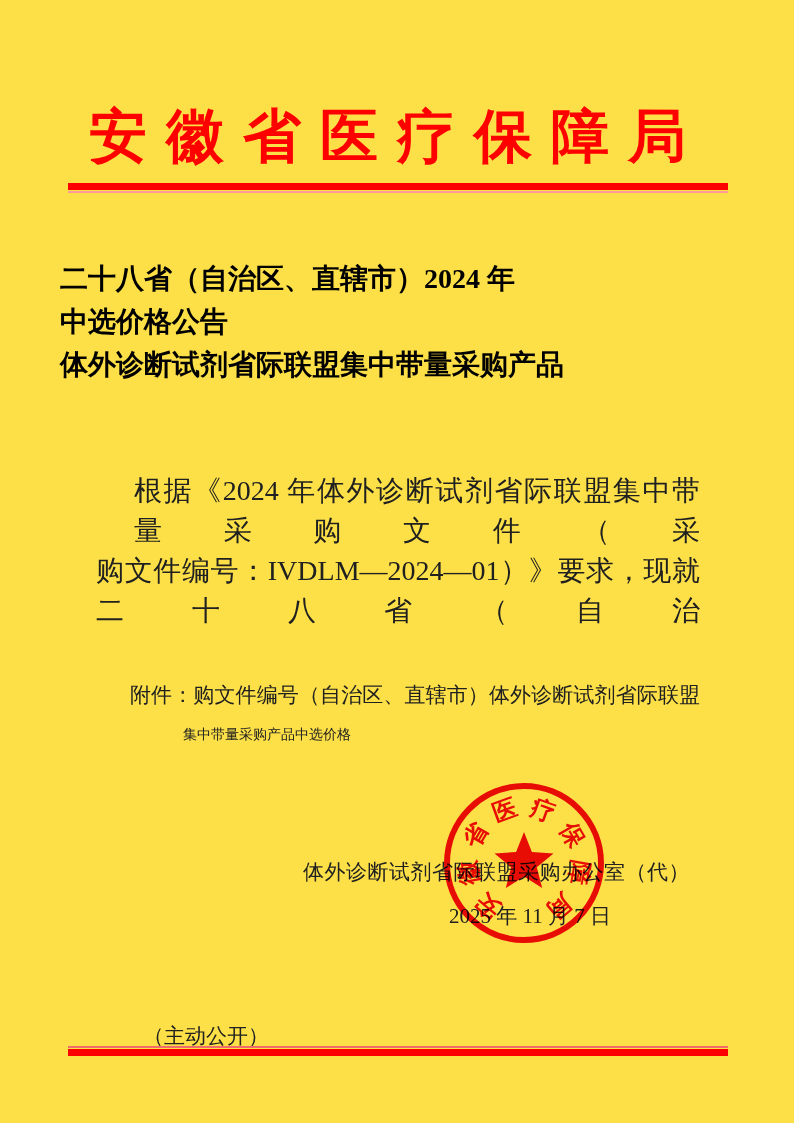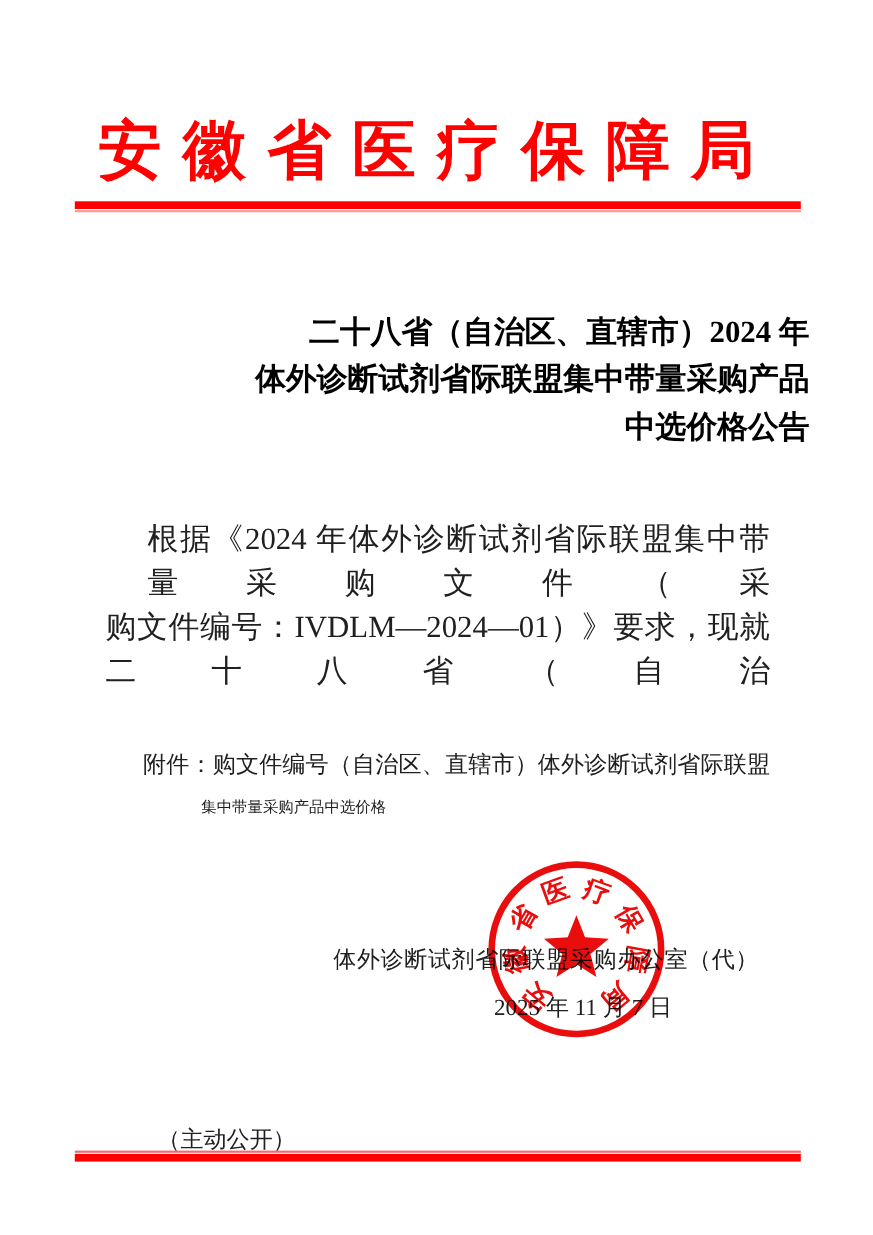--- a/index.html
+++ b/index.html
@@ -1,36 +1,36 @@
 <!DOCTYPE html>
 <html><head>
 <meta charset="utf-8">
 <style>
   html,body { margin:0; padding:0; background:#888; }
   .page {
     position:relative; width:794px; height:1123px; margin:0 auto;
-    background:#ffffff; overflow:hidden;
+    background:#fde047; overflow:hidden;
     font-family:"Liberation Serif","DejaVu Serif",serif;
     color:#202020;
   }
   
   .agency-title {
     position:absolute; top:104px; left:0; width:794px;
     text-align:center; color:#ff0000;
     font-size:58px; font-weight:bold; line-height:66px;
     letter-spacing:19px; margin-right:-19px; white-space:nowrap;
   }
   .rule-top { position:absolute; top:183px; left:68px; width:660px; }
   .rule-top .thick { height:7px; background:#ff0000; }
   .rule-top .thin  { height:2px; background:#ff9a9a; margin-top:1px; }
   
   .doc-title {
     position:absolute; top:257px; left:60px; width:676px;
-    text-align:right; font-weight:bold; color:#000;
-    font-size:28px; line-height:43px;margin-top:24px;
+    text-align:left; font-weight:bold; color:#000;
+    font-size:28px; line-height:43px;
   }
   
   .salutation {
     position:absolute; top:433px; left:96px; width:604px;
     font-size:22px; line-height:40px;
   }
   .paragraph { position:absolute; top:471px; left:96px; width:604px; }
   .body-line {
     font-size:28px; line-height:40px;
     text-align:justify; text-align-last:justify;
@@ -76,22 +76,22 @@
 <div class="page">
 
   <div class="agency-title">安徽省医疗保障局</div>
   <div class="rule-top">
     <div class="thick"></div>
     <div class="thin"></div>
   </div>
 
   <div class="doc-title">
     <div>二十八省（自治区、直辖市）2024 年</div>
+    <div>中选价格公告</div>
     <div>体外诊断试剂省际联盟集中带量采购产品</div>
-    <div>中选价格公告</div>
   </div>
 
 
   <div class="paragraph">
     <div class="body-line indent">根据《2024 年体外诊断试剂省际联盟集中带量采购文件（采</div>
     <div class="body-line">购文件编号：IVDLM—2024—01）》要求，现就二十八省（自治</div>
   </div>
 
   <div class="attachment">
     <div class="att-line1">附件：购文件编号（自治区、直辖市）体外诊断试剂省际联盟</div>

